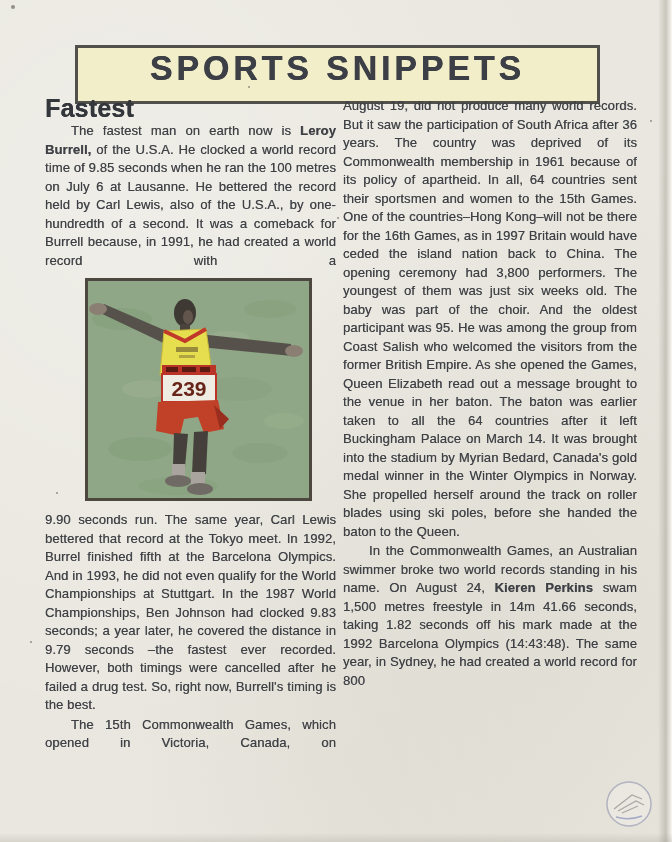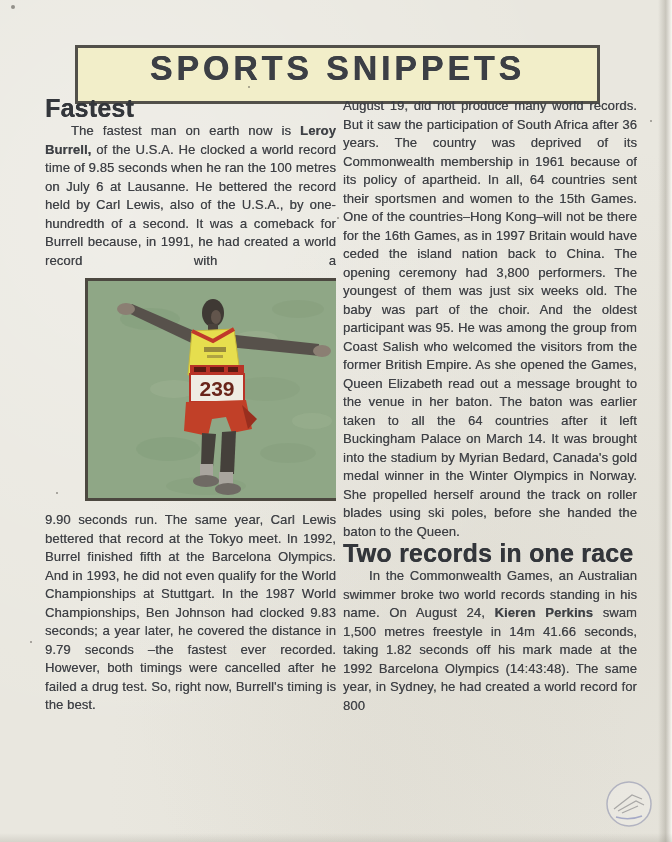--- a/index.html
+++ b/index.html
@@ -46,21 +46,21 @@
   .jlast{text-align-last:justify;}
   .bold-name{font-weight:bold;}
 
   .col-heading{
     font-size:25px;line-height:23px;font-weight:bold;color:#33363b;
     margin:0 0 2px 0;letter-spacing:.2px;text-shadow:.3px 0 0 #33363b;
   }
 
   .figure{
     width:221px;height:217px;border:3px solid #4c4840;
-    margin:8px 0 10px 40px;background:#8fa786;overflow:hidden;padding-left:28px;
+    margin:8px 0 10px 40px;background:#8fa786;overflow:hidden;
   }
   .figure svg{display:block;width:100%;height:100%;}
 
   .stamp{position:absolute;left:602px;top:779px;width:54px;height:52px;opacity:.85;}
 </style>
 </head>
 <body>
 
 <div id="paper">
 
@@ -112,25 +112,25 @@
         <polygon points="86,152 100,153 97,186 85,184" fill="#45403b"></polygon>
         <polygon points="106,151 120,150 118,193 104,193" fill="#45403b"></polygon>
         <rect x="84" y="183" width="13" height="13" fill="#a9a59e"></rect>
         <rect x="103" y="191" width="14" height="13" fill="#a9a59e"></rect>
         <ellipse cx="90" cy="200" rx="13" ry="6" fill="#6f6a64"></ellipse>
         <ellipse cx="112" cy="208" rx="13" ry="6" fill="#6f6a64"></ellipse>
       </svg>
     </div>
 
     <p class="bodytext">9.90 seconds run. The same year, Carl Lewis bettered that record at the Tokyo meet. In 1992, Burrel finished fifth at the Barcelona Olympics. And in 1993, he did not even qualify for the World Championships at Stuttgart. In the 1987 World Championships, Ben Johnson had clocked 9.83 seconds; a year later, he covered the distance in 9.79 seconds –the fastest ever recorded. However, both timings were cancelled after he failed a drug test. So, right now, Burrell's timing is the best.</p>
+    <p class="bodytext indent jlast">The 15th Commonwealth Games, which opened in Victoria, Canada, on</p>
   </div>
 
   <div class="col col-right">
     <p class="bodytext">August 19, did not produce many world records. But it saw the participation of South Africa after 36 years. The country was deprived of its Commonwealth membership in 1961 because of its policy of apartheid. In all, 64 countries sent their sportsmen and women to the 15th Games. One of the countries–Hong Kong–will not be there for the 16th Games, as in 1997 Britain would have ceded the island nation back to China. The opening ceremony had 3,800 performers. The youngest of them was just six weeks old. The baby was part of the choir. And the oldest participant was 95. He was among the group from Coast Salish who welcomed the visitors from the former British Empire. As she opened the Games, Queen Elizabeth read out a message brought to the venue in her baton. The baton was earlier taken to all the 64 countries after it left Buckingham Palace on March 14. It was brought into the stadium by Myrian Bedard, Canada's gold medal winner in the Winter Olympics in Norway. She propelled herself around the track on roller blades using ski poles, before she handed the baton to the Queen.</p>
-    <div class="col-heading">Two records in one race</div>
     <p class="bodytext indent jlast"><span>In the Commonwealth Games, an Australian swimmer broke two world records standing in his name. On August 24, </span><span class="bold-name">Kieren Perkins</span><span> swam 1,500 metres freestyle in 14m 41.66 seconds, taking 1.82 seconds off his mark made at the 1992 Barcelona Olympics (14:43:48). The same year, in Sydney, he had created a world record for 800</span></p>
   </div>
 
   <div class="stamp">
     <svg viewBox="0 0 54 52">
       <circle cx="27" cy="25" r="22" fill="rgba(240,238,233,0.55)" stroke="rgba(108,114,156,0.5)" stroke-width="1.5"></circle>
       <path d="M12,30 L30,16 L40,20 M16,32 L34,22 L42,26 M20,34 L36,27" stroke="rgba(95,95,100,0.55)" stroke-width="1.2" fill="none"></path>
       <path d="M14,38 Q27,42 40,37" stroke="rgba(90,100,170,0.55)" stroke-width="1.5" fill="none"></path>
     </svg>
   </div>

